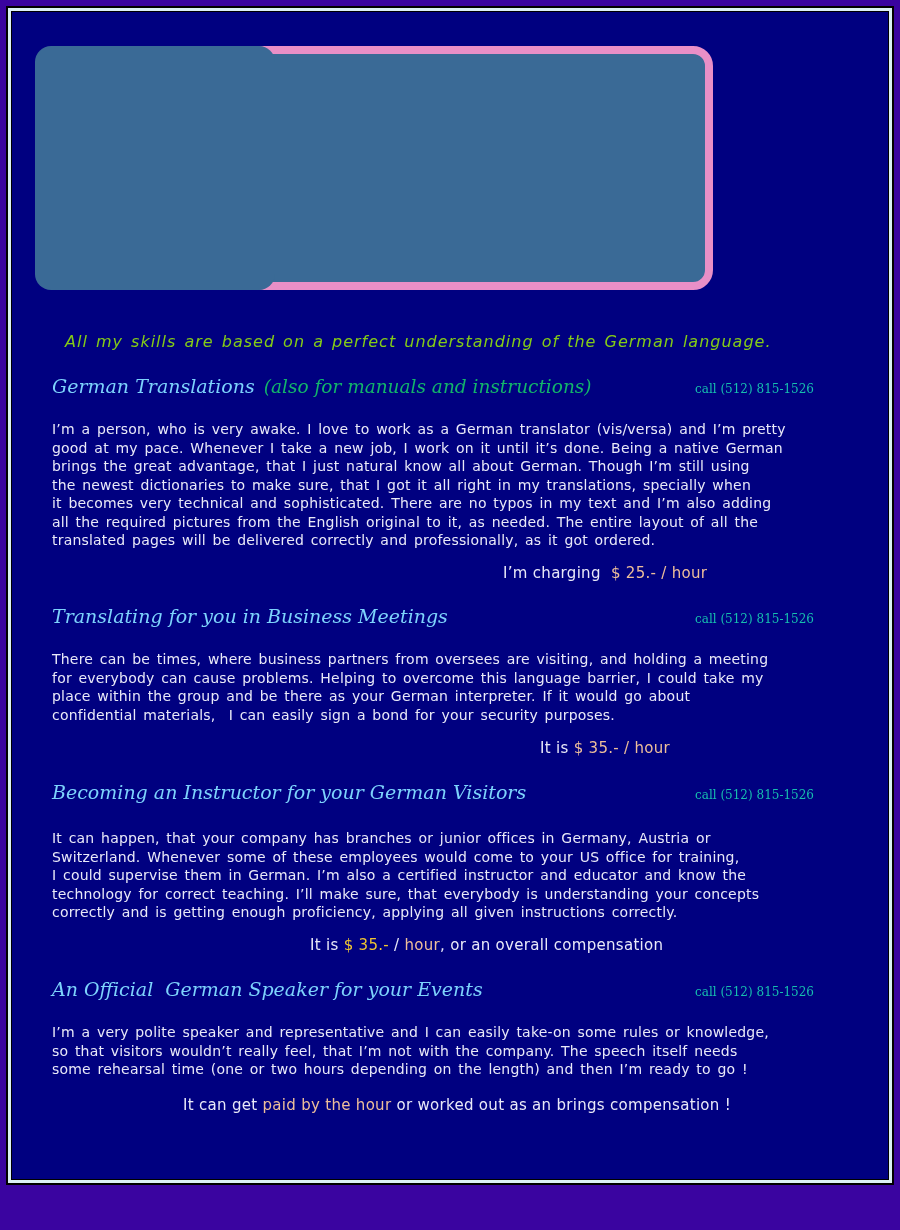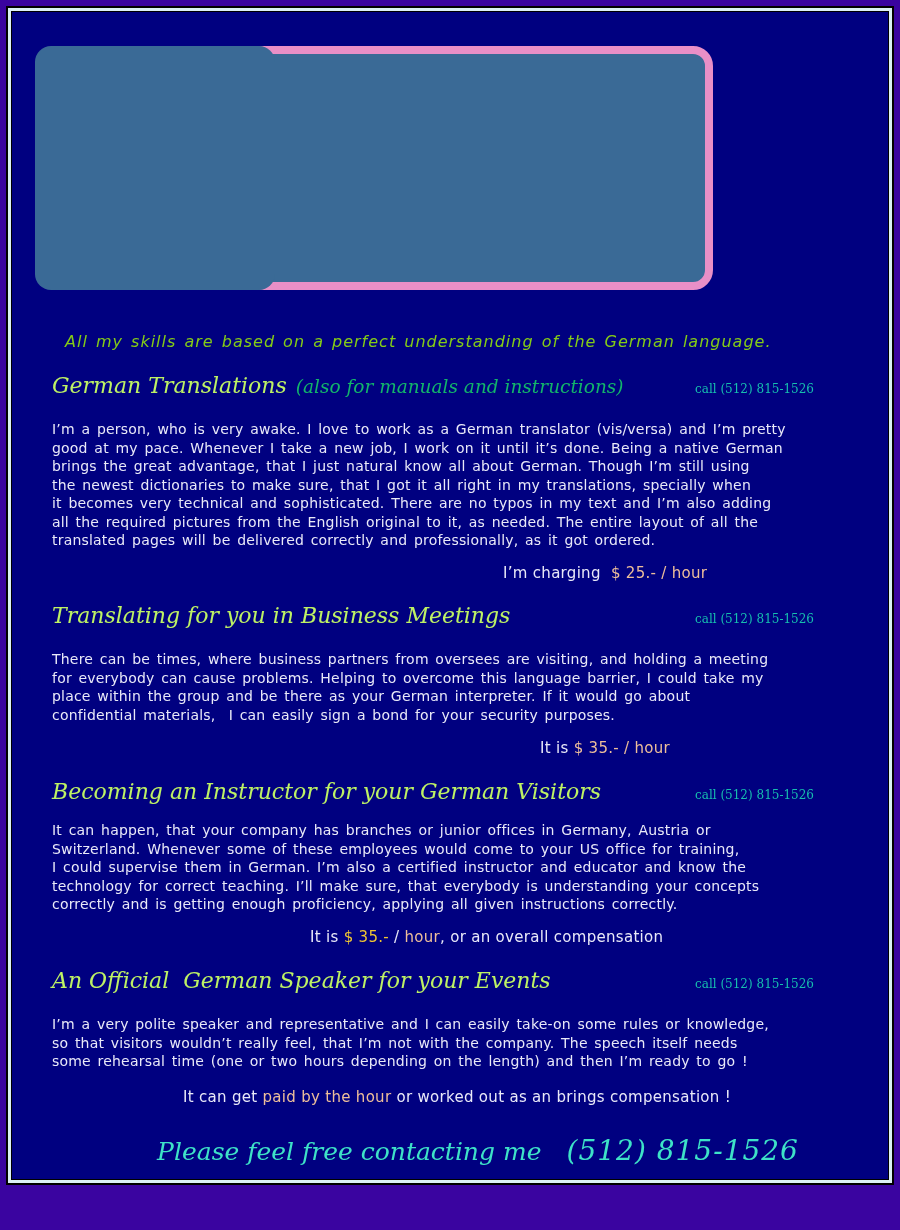--- a/index.html
+++ b/index.html
@@ -16,36 +16,36 @@
   .pink-box{position:absolute;left:231px;top:0;width:470px;height:244px;box-sizing:border-box;
             border:8px solid #E98FC7;border-radius:20px;background:#3A6A96;}
   .blue-lobe{position:absolute;left:23px;top:0;width:240px;height:244px;
              border-radius:16px;background:#3A6A96;}
 
   .intro{margin:42px 0 0 13px;font-size:16px;font-style:italic;color:#84cc16;
          letter-spacing:1px;word-spacing:2px;line-height:20px;}
 
   .heading{display:flex;align-items:baseline;line-height:28px;
            font-family:"DejaVu Serif",serif;}
-  .heading .title{font-size:22px;font-style:italic;color:#bef264;white-space:pre;}
+  .heading .title{font-size:19px;font-style:italic;color:#7dd3fc;white-space:pre;}
   .heading .subtitle{font-size:18.5px;font-style:italic;color:#12B56A;margin-left:9px;white-space:pre;}
   .heading .call{font-size:12px;color:#16BFAE;margin-left:auto;margin-right:50px;white-space:pre;}
 
   .body-text{margin:17px 0 0 0;font-size:14px;line-height:18.5px;color:#E9E9F8;
              letter-spacing:0.2px;word-spacing:2px;white-space:pre-wrap;width:812px;}
   .price{margin-top:15px;font-size:15px;line-height:19px;color:#E9E9F8;letter-spacing:0.3px;}
   .price span{white-space:pre;}
   .price .amt{color:#EFC532;}
   .price .tan{color:#EDBE9A;}
 
   .s0 .price{margin-left:451px;}
   .s1{margin-top:19px;}  .s1 .body-text{height:74px;}  .s1 .price{margin-left:488px;}
   .s2{margin-top:20px;}  .s2 .price{margin-left:258px;margin-top:14px;}
   .s3{margin-top:20px;}  .s3 .price{margin-left:131px;margin-top:17px;}
-  .s0 .body-text{height:129px;} .s2 .body-text{margin-top:12px;height:93px;} .s3 .body-text{height:56px;}
+  .s0 .body-text{height:129px;} .s2 .body-text{margin-top:20px;height:93px;} .s3 .body-text{height:56px;}
   .s0{margin-top:20px;}
 
   .footer{margin-top:26px;padding-left:40px;text-align:center;
           font-family:"DejaVu Serif",serif;font-style:italic;color:#3EE2C7;line-height:36px;}
   .footer .msg{font-size:25px;}
   .footer .phone{font-size:28px;margin-left:20px;letter-spacing:1px;}
 </style>
 </head>
 <body>
 
@@ -117,21 +117,17 @@
             <span class="call">call (512) 815-1526</span>
           </div>
           <div class="body-text">I’m a very polite speaker and representative and I can easily take-on some rules or knowledge,
 so that visitors wouldn’t really feel, that I’m not with the company. The speech itself needs
 some rehearsal time (one or two hours depending on the length) and then I’m ready to go !</div>
           <div class="price">
             <span>It can get </span><span class="amt"></span><span></span><span class="tan">paid by the hour</span><span> or worked out as an brings compensation !</span>
           </div>
         </div>
 
-        <div class="footer">
-          <span class="msg">Please feel free contacting me</span>
-          <span class="phone">(512) 815-1526</span>
-        </div>
 
       </div>
     </div>
   </div>
 </div>
 
 </body></html>

